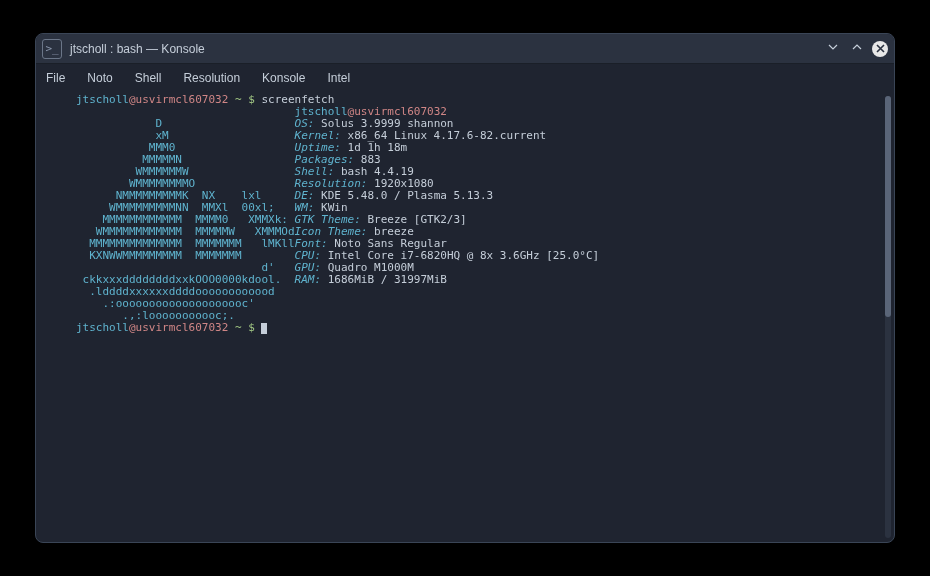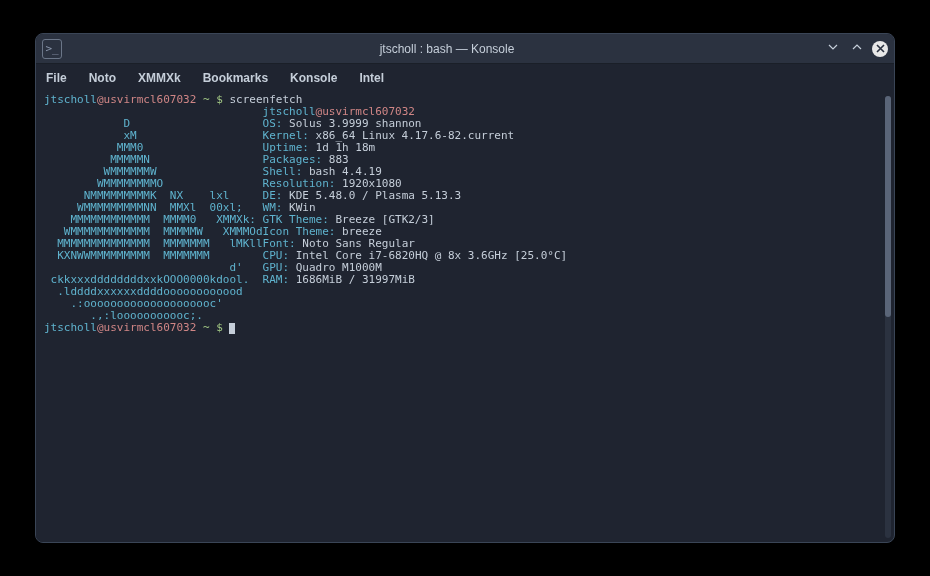--- a/index.html
+++ b/index.html
@@ -38,21 +38,21 @@
       border-radius: 3px;
       display: flex;
       align-items: center;
       justify-content: center;
       color: #8a96ab;
       margin-right: 8px;
       font-size: 11px;
     }
     .window-title {
       flex: 1;
-      text-align: center;
+      text-align: left;
       color: #c5ced9;
       font-size: 12px;
       font-family: sans-serif;
     }
     .window-controls {
       display: flex;
       gap: 6px;
       align-items: center;
     }
     .win-btn {
@@ -79,25 +79,26 @@
       background: #1f2430;
       height: 28px;
       display: flex;
       align-items: center;
       padding: 0 10px;
       gap: 22px;
       font-family: sans-serif;
       font-size: 12px;
       color: #c5ced9;
     }
-    .menu-item { cursor: pointer; font-weight: bold; }
+    .menu-item { cursor: pointer; }
     .terminal-area {
       flex: 1;
       display: flex;
       overflow: hidden;
+      margin-left: 32px;
     }
     .terminal {
       flex: 1;
       background: #1f2430;
       font-size: 11px;
       line-height: 12px;
       color: #c5ced9;
       padding: 2px 8px;
       white-space: pre;
       font-family: "DejaVu Sans Mono", "Courier New", monospace;
@@ -112,21 +113,21 @@
       width: 100%;
       height: 50%;
       background: #5a6578;
       border-radius: 3px;
     }
     .user { color: #5fb3ce; }
     .host { color: #d08686; }
     .tilde { color: #a0c583; }
     .cmd { color: #c5ced9; }
     .logo { color: #5fb3ce; }
-    .key { color: #5fb3ce; }
+    .key { color: #5fb3ce; font-style: italic; }
     .val { color: #c5ced9; }
     .cursor-block {
       background: #c5ced9;
       display: inline-block;
       width: 6px;
       height: 11px;
       vertical-align: text-bottom;
     }
     .prompt-line { display: block; }
     .info-line { display: block; }
@@ -153,22 +154,22 @@
         <svg width="9" height="9" viewBox="0 0 9 9">
             <path d="M1 1 L8 8 M8 1 L1 8" stroke="#2b3240" stroke-width="1.6"></path>
           </svg>
       </div>
     </div>
   </div>
 
   <div class="menubar">
     <span class="menu-item">File</span>
     <span class="menu-item">Noto</span>
-    <span class="menu-item">XMMXk</span>
-    <span class="menu-item">Bookmarks</span>
+    <span class="menu-item">Shell</span>
+    <span class="menu-item">Resolution</span>
     <span class="menu-item">Konsole</span>
     <span class="menu-item">Intel</span>
   </div>
 
   <div class="terminal-area">
     <div class="terminal"><span class="prompt-line"><span class="user">jtscholl</span><span class="host">@</span><span class="host">usvirmcl607032</span><span class="tilde"> ~ $ </span><span class="cmd">screenfetch</span></span><span class="info-line">                                 <span class="user">jtscholl</span><span class="host">@</span><span class="host">usvirmcl607032</span></span><span class="info-line"><span class="logo">            D                    </span><span class="key">OS:</span><span class="val"> Solus 3.9999 shannon</span></span><span class="info-line"><span class="logo">            xM                   </span><span class="key">Kernel:</span><span class="val"> x86_64 Linux 4.17.6-82.current</span></span><span class="info-line"><span class="logo">           MMM0                  </span><span class="key">Uptime:</span><span class="val"> 1d 1h 18m</span></span><span class="info-line"><span class="logo">          MMMMMN                 </span><span class="key">Packages:</span><span class="val"> 883</span></span><span class="info-line"><span class="logo">         WMMMMMMW                </span><span class="key">Shell:</span><span class="val"> bash 4.4.19</span></span><span class="info-line"><span class="logo">        WMMMMMMMMO               </span><span class="key">Resolution:</span><span class="val"> 1920x1080</span></span><span class="info-line"><span class="logo">      NMMMMMMMMMK  NX    lxl     </span><span class="key">DE:</span><span class="val"> KDE 5.48.0 / Plasma 5.13.3</span></span><span class="info-line"><span class="logo">     WMMMMMMMMMNN  MMXl  00xl;   </span><span class="key">WM:</span><span class="val"> KWin</span></span><span class="info-line"><span class="logo">    MMMMMMMMMMMM  MMMM0   XMMXk: </span><span class="key">GTK Theme:</span><span class="val"> Breeze [GTK2/3]</span></span><span class="info-line"><span class="logo">   WMMMMMMMMMMMM  MMMMMW   XMMMOd</span><span class="key">Icon Theme:</span><span class="val"> breeze</span></span><span class="info-line"><span class="logo">  MMMMMMMMMMMMMM  MMMMMMM   lMKll</span><span class="key">Font:</span><span class="val"> Noto Sans Regular</span></span><span class="info-line"><span class="logo">  KXNWWMMMMMMMMM  MMMMMMM        </span><span class="key">CPU:</span><span class="val"> Intel Core i7-6820HQ @ 8x 3.6GHz [25.0°C]</span></span><span class="info-line"><span class="logo">                            d'   </span><span class="key">GPU:</span><span class="val"> Quadro M1000M</span></span><span class="info-line"><span class="logo"> ckkxxxddddddddxxkOOO0000kdool.  </span><span class="key">RAM:</span><span class="val"> 1686MiB / 31997MiB</span></span><span class="info-line"><span class="logo">  .lddddxxxxxxddddoooooooooood   </span></span><span class="info-line"><span class="logo">    .:oooooooooooooooooooc'      </span></span><span class="info-line"><span class="logo">       .,:looooooooooc;.         </span></span><span class="prompt-line"><span class="user">jtscholl</span><span class="host">@</span><span class="host">usvirmcl607032</span><span class="tilde"> ~ $ </span><span class="cursor-block"></span></span></div>
     <div class="scrollbar">
       <div class="scroll-thumb"></div>
     </div>
   </div>

